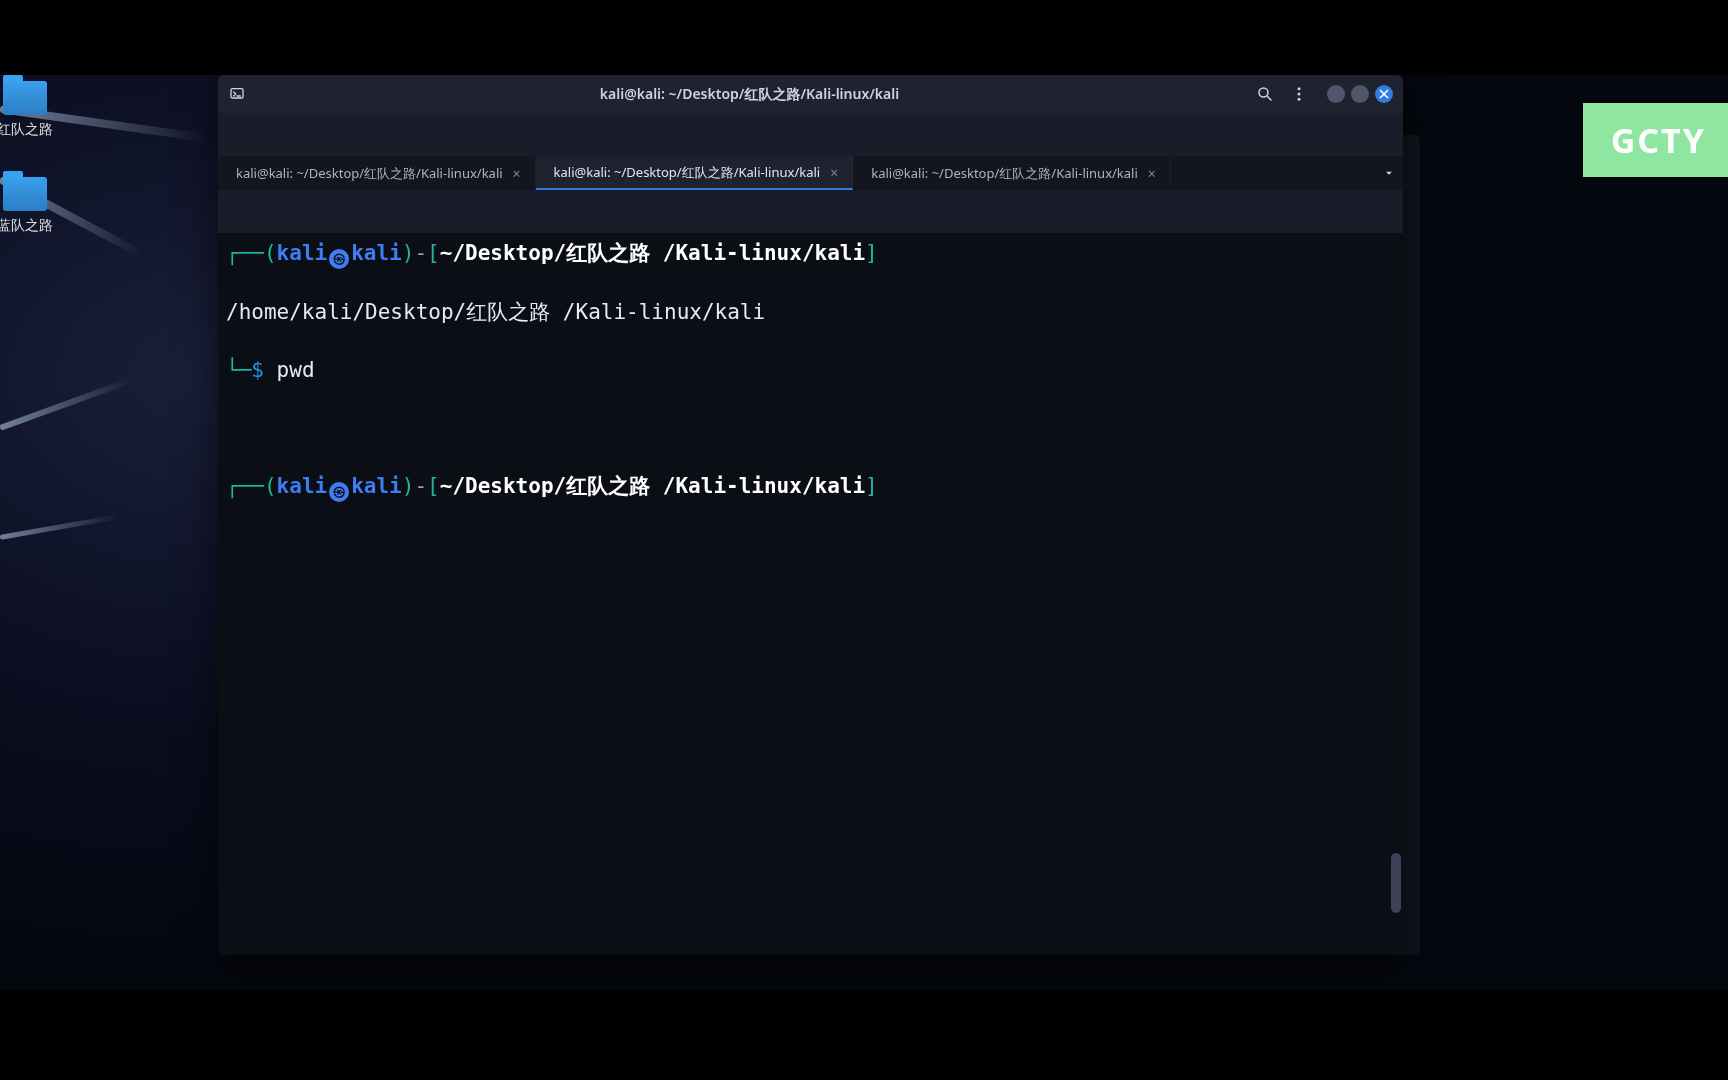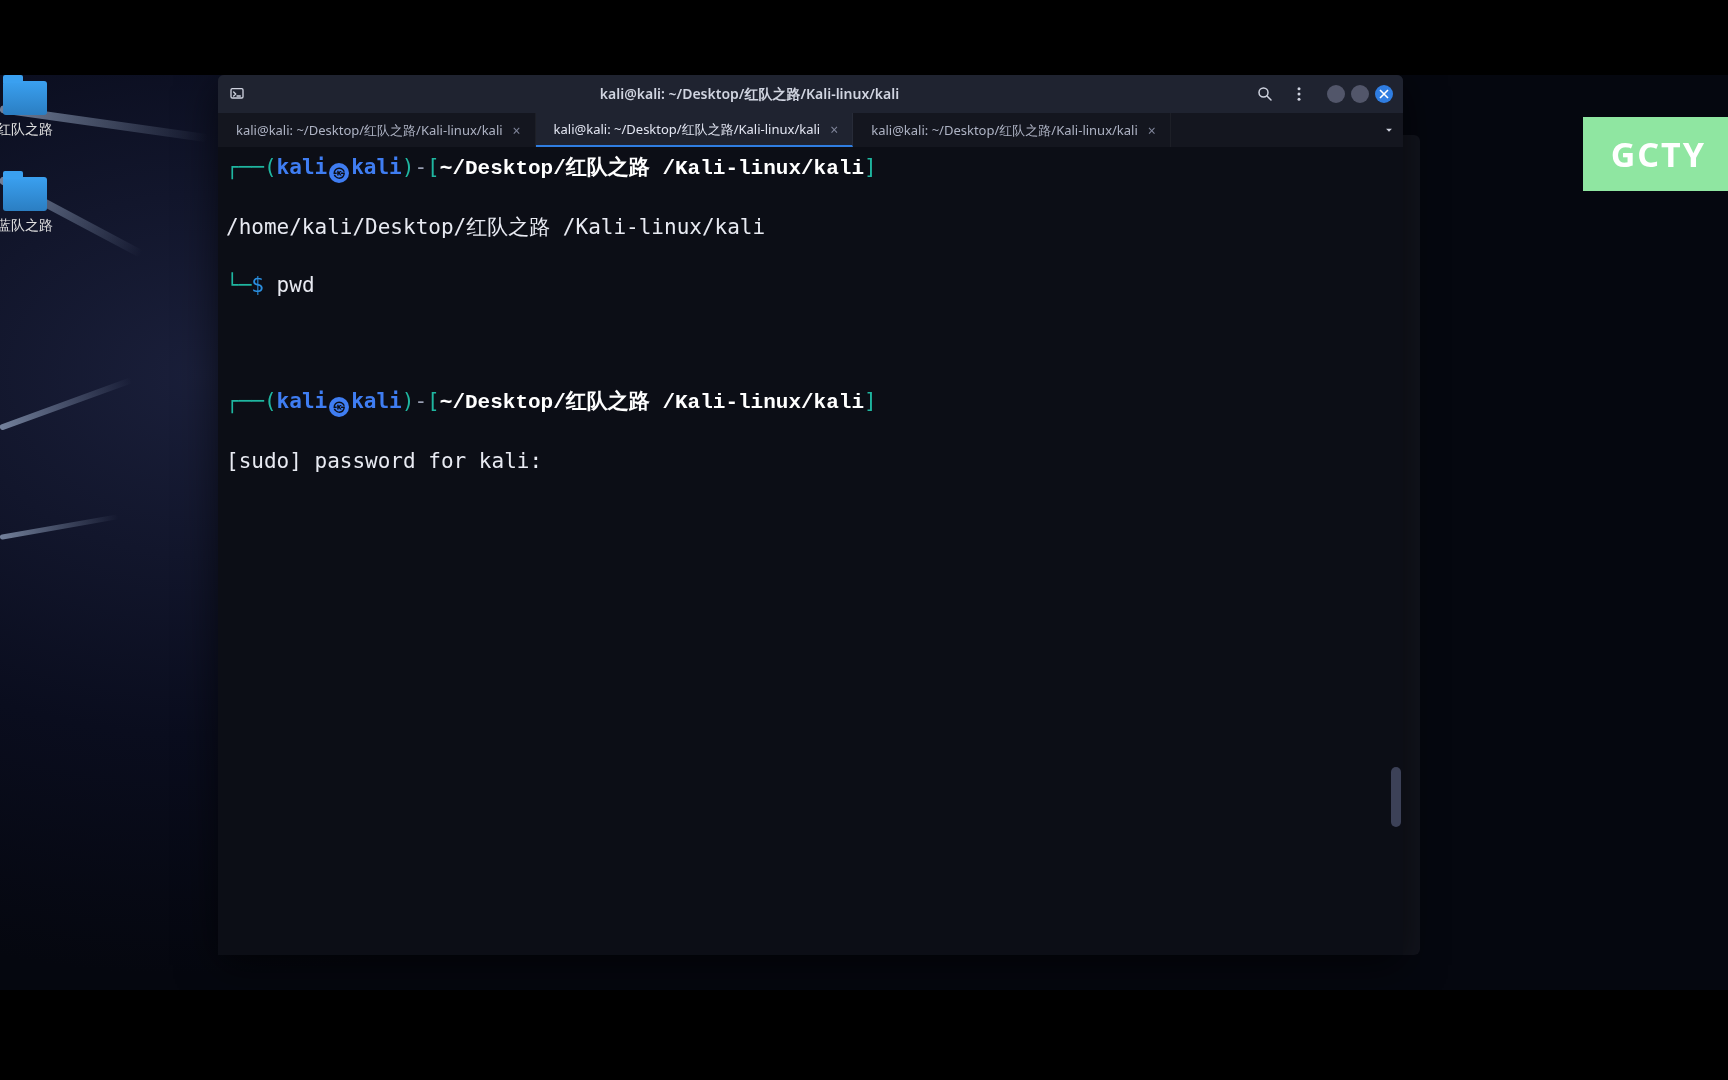--- a/index.html
+++ b/index.html
@@ -67,21 +67,21 @@
       left: 0; top: -6px;
       width: 20px; height: 8px;
       background: #3aa0f0;
       border-radius: 2px 2px 0 0;
     }
     .desktop-icon .label { display: block; line-height: 1.2; white-space: nowrap;}
     
     
     .watermark {
       position: absolute;
-      right: 0; top: 117px;
+      right: 0; top: 103px;
       background: #8fe6a1;
       color: #fff;
       font-size: 34px;
       font-weight: 700;
       letter-spacing: 2px;
       padding: 14px 22px 14px 28px;
     }
     
     
     .term-window {
@@ -89,20 +89,21 @@
       left: 218px;
       top: 0px;
       width: 1185px;
       height: 880px;
       background: #1a1d29;
       border-radius: 6px 6px 0 0;
       box-shadow: 0 10px 40px rgba(0,0,0,0.6);
       display: flex;
       flex-direction: column;
       overflow: hidden;
+      gap: 43px;
     }
     
     
     .titlebar {
       height: 38px;
       background: #1f2330;
       display: flex;
       align-items: center;
       padding: 0 10px;
       color: #d0d4e0;
@@ -181,21 +182,21 @@
       right: 0; width: 10px;
       top: 620px; height: 60px;
       background: #3c4157;
       border-radius: 5px;
     }
     
     
     .c-green { color: #1fb6a0; }   
     .c-blue  { color: #3f7df2; font-weight: bold; margin-top: 44px; }  
     .c-gray  { color: #9aa0b4; }  
-    .c-path  { color: #ffffff; font-weight: bold; font-family: Liberation Mono, monospace; }
+    .c-path  { color: #ffffff; font-weight: bold; }
     .c-prompt{ color: #2a8fe0; }   
     .c-cmd   { color: #e8eaf2; }
     .c-tilde { color: #ffffff; font-weight: bold; }
     
     .line { display: block; }
     .corner-top, .corner-bot {
       display:inline-block; color:#1fb6a0; font-weight:bold;
     }
     
     
@@ -291,21 +292,20 @@
             <path d="M7 10l5 5 5-5z"></path>
           </svg>
       </div>
     </div>
 
     <div class="term-body"><span class="line"><span class="corner-top">┌──</span><span class="c-green">(</span><span class="c-blue">kali</span><span class="skull">㉿</span><span class="c-blue">kali</span><span class="c-green">)</span><span class="c-gray">-</span><span class="c-green">[</span><span class="c-tilde">~</span><span class="c-path">/Desktop/红队之路 /Kali-linux/kali</span><span class="c-green">]</span></span>
 <span class="line">/home/kali/Desktop/红队之路 /Kali-linux/kali</span>
 <span class="line"><span class="corner-bot">└─</span><span class="c-prompt">$ </span><span class="c-cmd">pwd</span></span>
 <span class="line"> </span>
 <span class="line"><span class="corner-top">┌──</span><span class="c-green">(</span><span class="c-blue">kali</span><span class="skull">㉿</span><span class="c-blue">kali</span><span class="c-green">)</span><span class="c-gray">-</span><span class="c-green">[</span><span class="c-tilde">~</span><span class="c-path">/Desktop/红队之路 /Kali-linux/kali</span><span class="c-green">]</span></span>
-<span class="line">[sudo] password for kali: </span>
       <div class="scrollbar-track">
         <div class="scrollbar-thumb"></div>
       </div>
     </div>
   </div>
 </div>
 
 <div class="watermark">
   <span>GCTY</span>
 </div>

